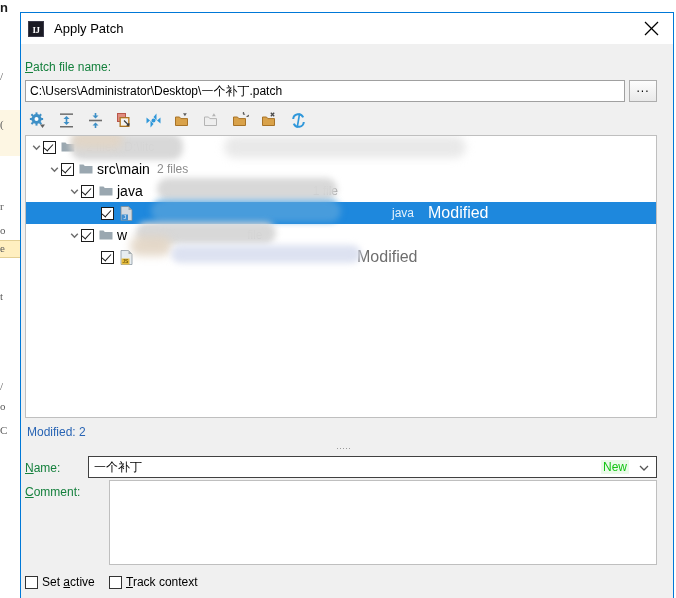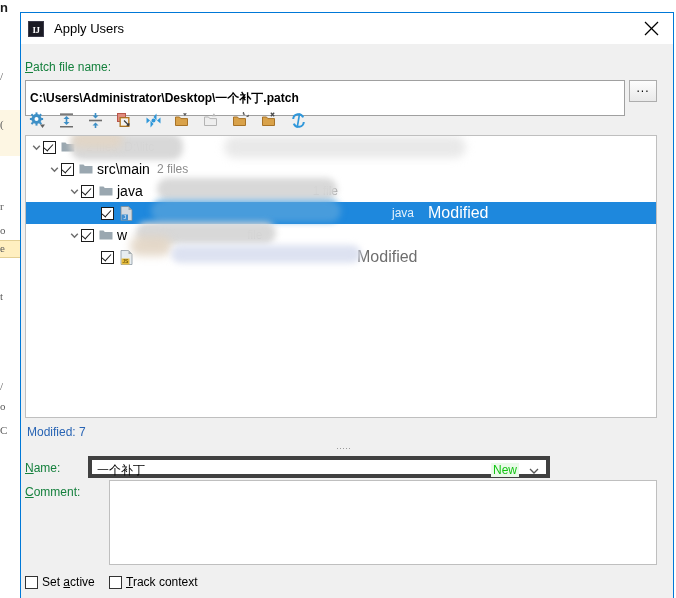--- a/index.html
+++ b/index.html
@@ -130,30 +130,29 @@
     left: 4px;
     top: 36px;
     width: 632px;
     height: 22px;
   }
   #patch-input {
     position: absolute;
     left: 0;
     top: 0;
     width: 600px;
-    height: 36px;
+    height: 22px;
     box-sizing: border-box;
     border: 1px solid #a0a0a0;
     background: #ffffff;
     font-size: 12px;
     color: #000000;
     padding: 0 4px;
     font-family: "Liberation Sans", sans-serif;
     outline: none;
-    font-weight: bold;
   }
   #browse-btn {
     position: absolute;
     left: 604px;
     top: 0;
     width: 28px;
     height: 22px;
     box-sizing: border-box;
     border: 1px solid #adadad;
     background: linear-gradient(#fdfdfd, #e9e9e9);
@@ -306,23 +305,23 @@
     height: 1px;
     background: #9a9a9a;
     display: block;
   }
 
   #name-label { left: 4px; top: 417px; }
   #name-field-wrap {
     position: absolute;
     left: 67px;
     top: 412px;
-    width: 462px;
+    width: 569px;
     height: 22px;
-    border: 4px solid #404040;
+    border: 1px solid #404040;
     background: #ffffff;
     box-sizing: border-box;
   }
   #name-input {
     position: absolute;
     left: 0;
     top: 0;
     width: 470px;
     height: 20px;
     border: none;
@@ -450,21 +449,21 @@
   <div class="bg-strip" style="top:290px;">t</div>
   <div class="bg-strip" style="top:380px;">/</div>
   <div class="bg-strip" style="top:400px;">o</div>
   <div class="bg-strip" style="top:424px;">C</div>
 </div>
 
 <div id="dialog">
 
   <div id="titlebar">
     <div id="app-icon">IJ</div>
-    <div id="win-title">Apply Users</div>
+    <div id="win-title">Apply Patch</div>
     <div id="close-btn">
       <svg width="15" height="15" viewBox="0 0 15 15">
         <line x1="1" y1="1" x2="14" y2="14" stroke="#000" stroke-width="1.2"></line>
         <line x1="14" y1="1" x2="1" y2="14" stroke="#000" stroke-width="1.2"></line>
       </svg>
     </div>
   </div>
 
   <div id="content">
 
@@ -675,21 +674,21 @@
       <div class="blur grey" style="left:45px;  top:-2px;  width:112px; height:26px;"></div>
       <div class="blur greylite" style="left:198px; top:0px;   width:242px; height:22px;"></div>
       <div class="blur tan" style="left:45px;  top:-4px;  width:52px;  height:16px;"></div>
       <div class="blur grey" style="left:131px; top:42px;  width:180px; height:22px;"></div>
       <div class="blur blue" style="left:125px; top:64px;  width:190px; height:22px;"></div>
       <div class="blur grey" style="left:110px; top:86px;  width:140px; height:22px;"></div>
       <div class="blur tan" style="left:104px; top:100px; width:42px;  height:20px;"></div>
       <div class="blur lav" style="left:145px; top:109px; width:190px; height:18px;"></div>
     </div>
 
-    <div id="modified-count">Modified: 7</div>
+    <div id="modified-count">Modified: 2</div>
 
     <div id="splitter">
       <i></i>
         <i></i>
         <i></i>
         <i></i>
         <i></i>
     </div>
 
     <div class="lbl" id="name-label"><u>N</u>ame:</div>

